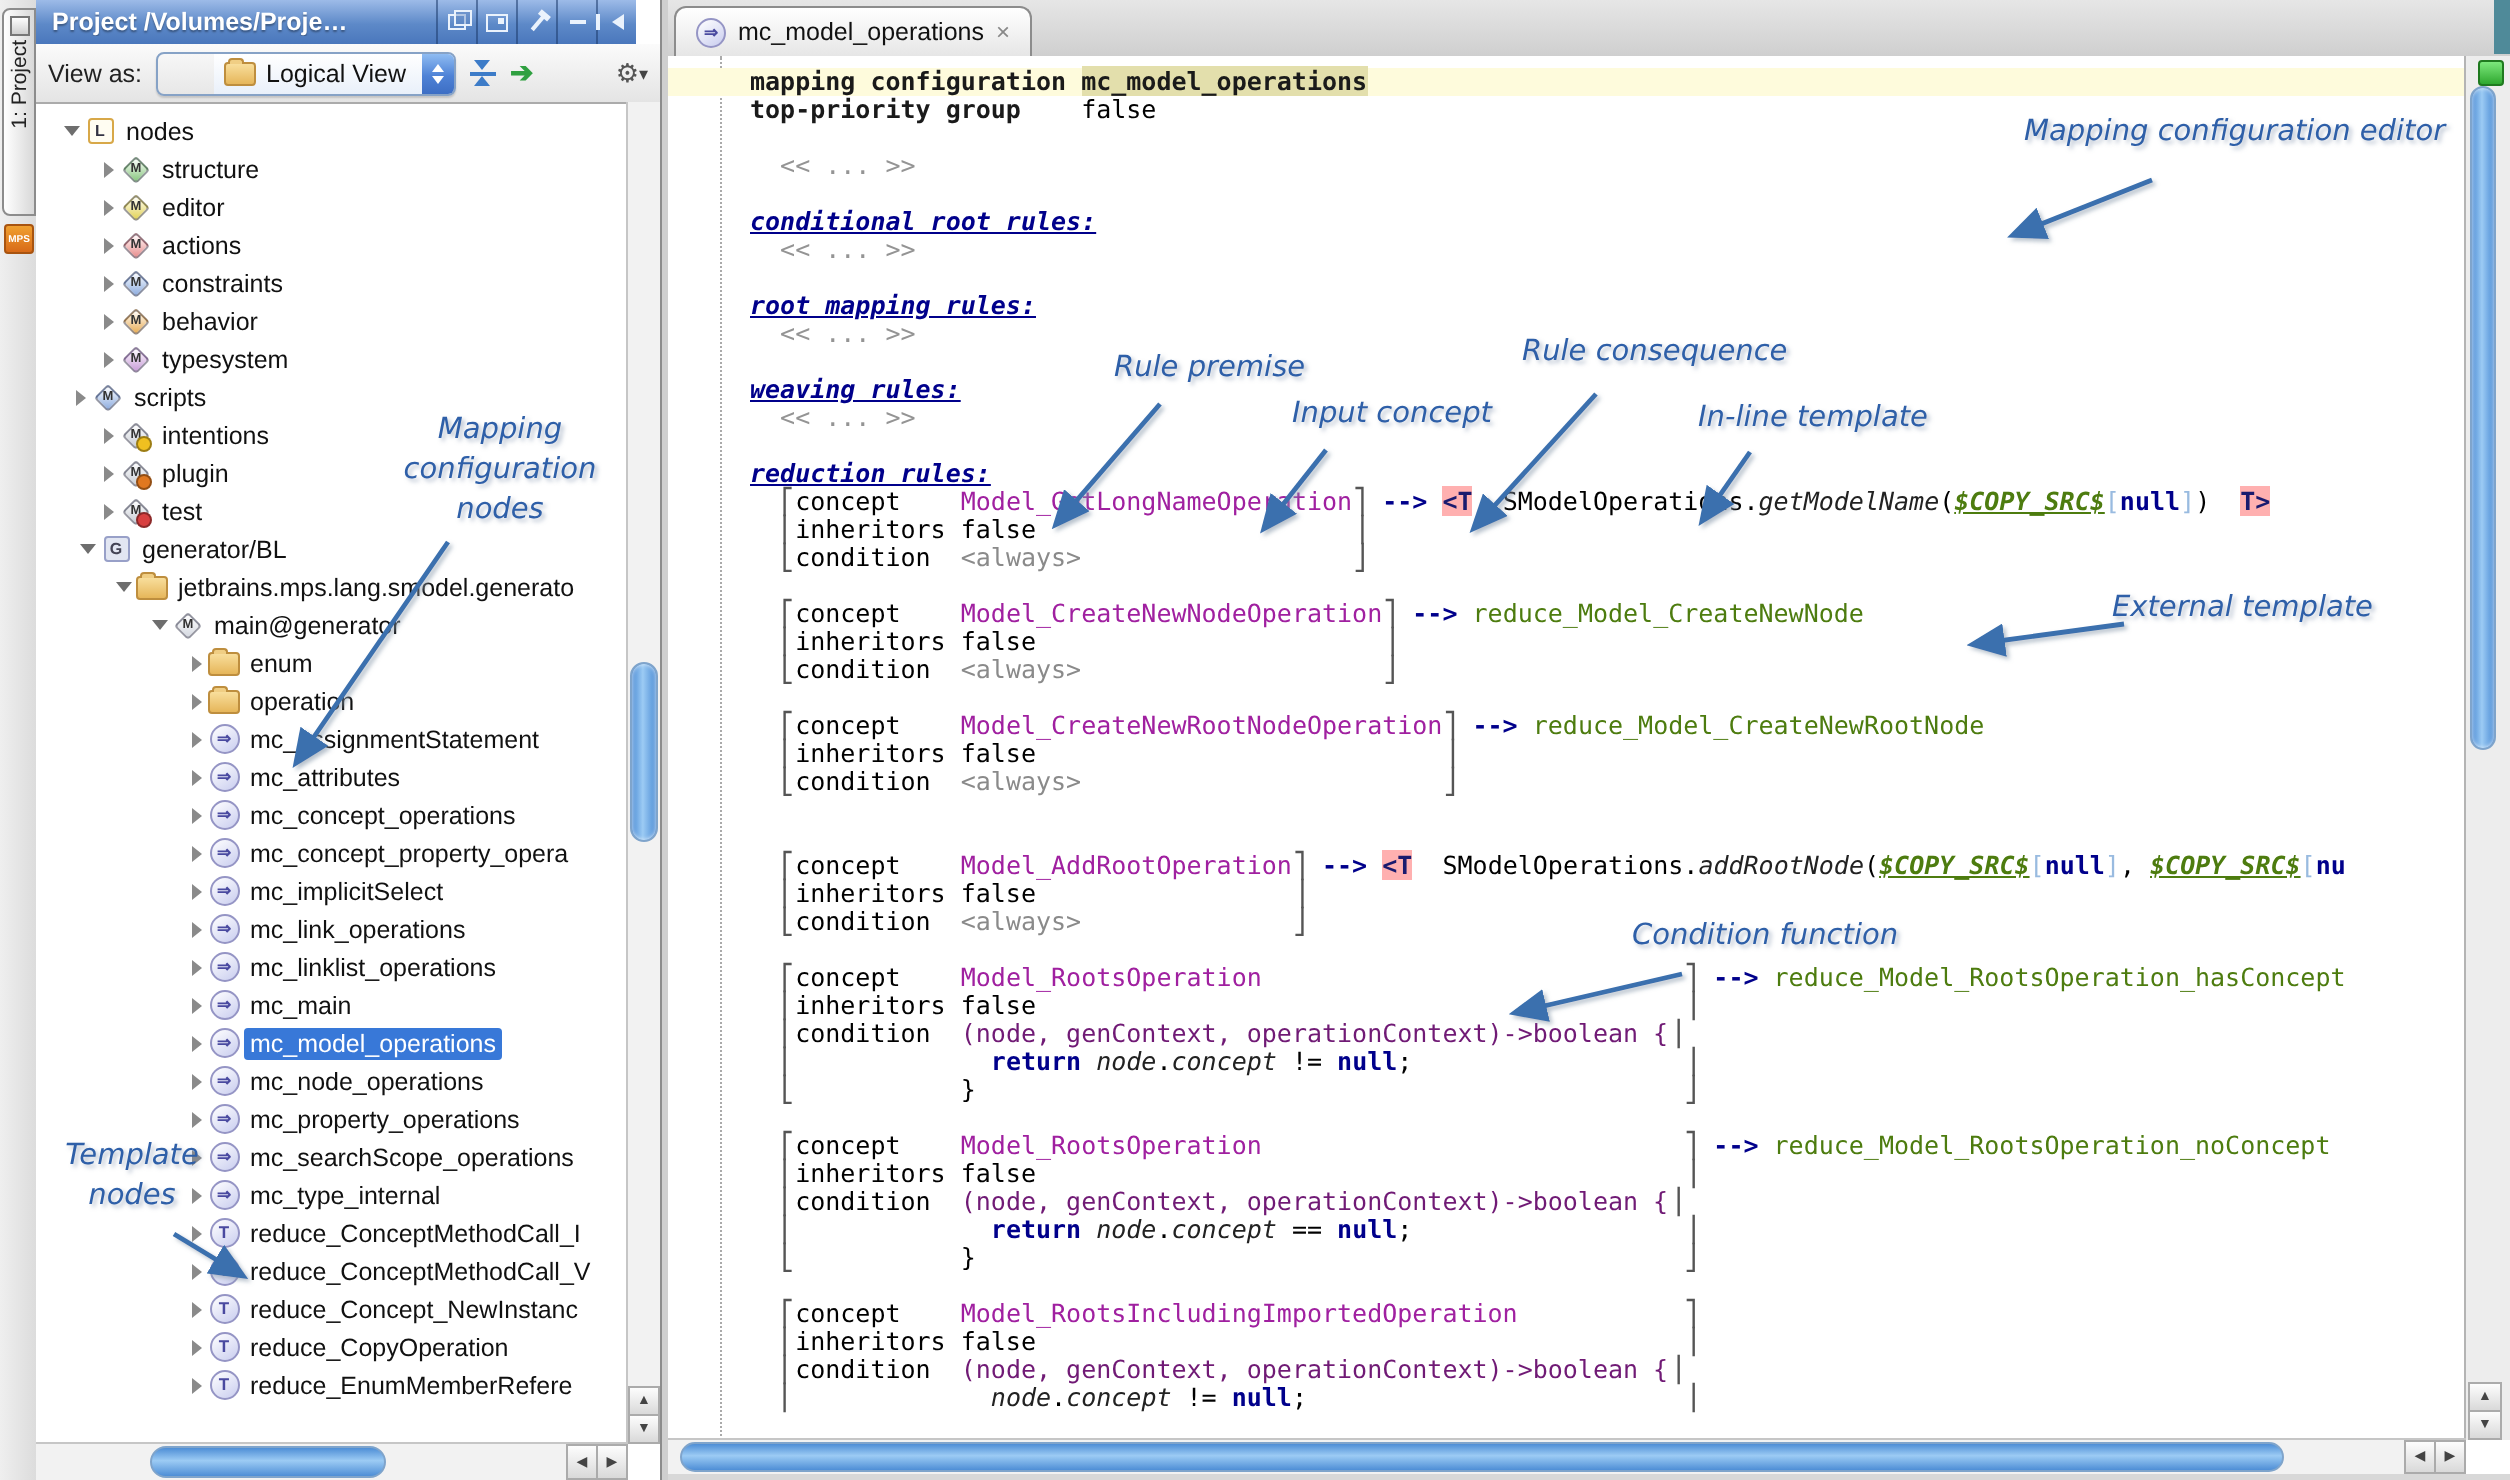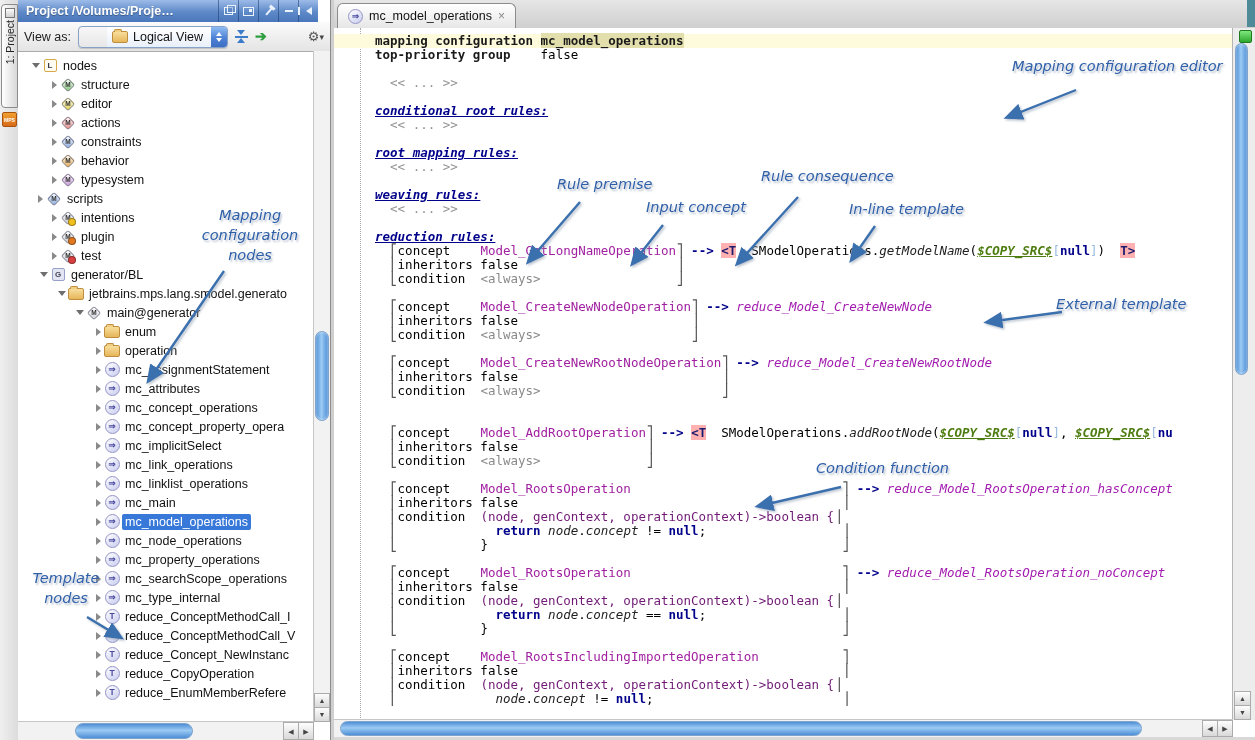--- a/index.html
+++ b/index.html
@@ -130,21 +130,21 @@
   .eline{height:14px;white-space:pre;padding-left:41px;}
   .eline.cur{background:#FEFBDC;}
   .b{font-weight:bold;color:#1A1A1A;}
   .hl{background:#E3DFAC;}
   .sec{color:#00008B;font-weight:bold;font-style:italic;text-decoration:underline;}
   .fold{color:#949494;}
   .gr{color:#8A8A8A;}
   .con{color:#A020A0;}
   .kw{color:#00008B;font-weight:bold;}
   .tm{background:#FFB0B0;color:#1A1A6E;font-weight:bold;}
-  .ref{color:#a21caf;font-style:italic;}
+  .ref{color:#4d7c0f;}
   .code{color:#701a75;}
   .it{font-style:italic;color:#222;}
   .mac{color:#4d7c0f;font-weight:bold;font-style:italic;text-decoration:underline;}
   .lb{color:#99BBE0;}
   .br{color:#555;}
 
   #errstripe{position:absolute;right:0;top:28px;width:22px;bottom:20px;
     background:#EDEDED;border-left:1px solid #B4B4B4;}
   #greenmark{position:absolute;right:3px;top:2px;width:11px;height:11px;border-radius:2px;
     background:linear-gradient(#7CE87C,#2FA82F);border:1px solid #1F7A1F;}

